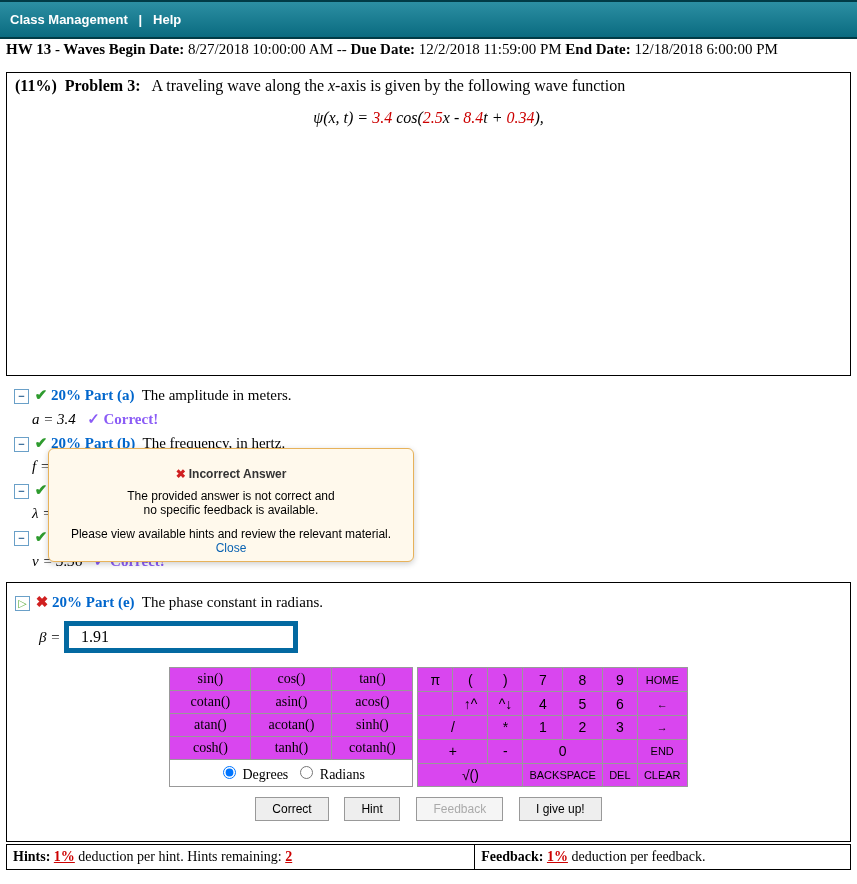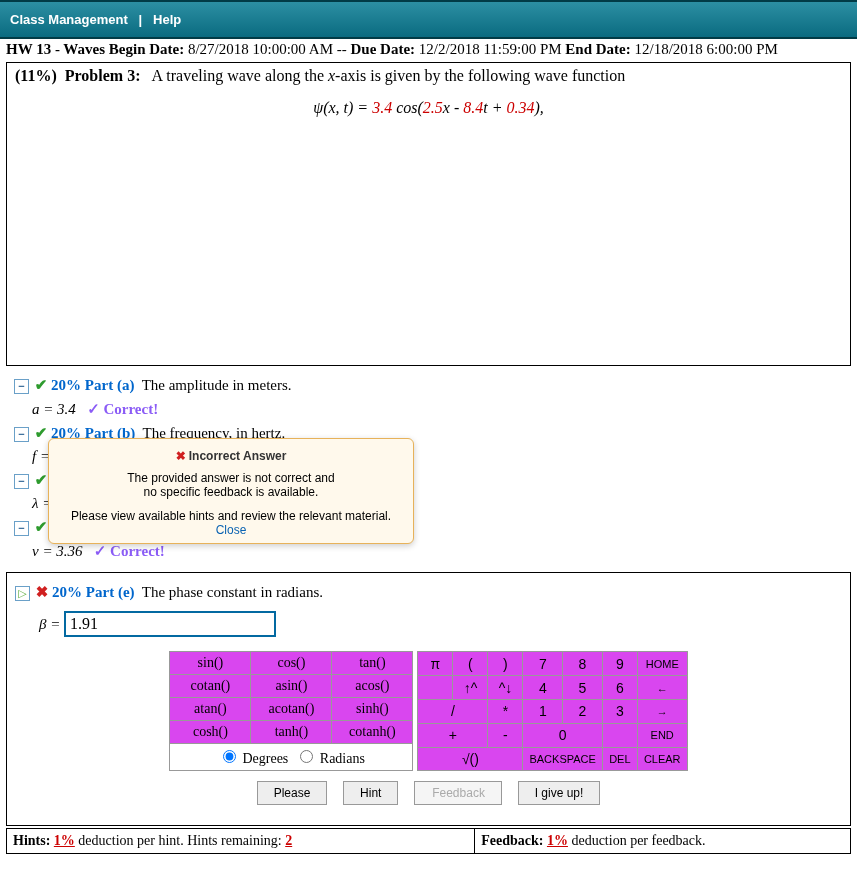--- a/index.html
+++ b/index.html
@@ -1,38 +1,38 @@
 <!DOCTYPE html>
 <html><head>
 <meta charset="utf-8">
 <style>
   body { margin:0; font-family:"Times New Roman",serif; font-size:16px; background:#fff; color:#000; width:857px; }
   .topbar { background:linear-gradient(#2c8fa3,#0a6b80); border-top:2px solid #013b46; border-bottom:2px solid #013b46; padding:10px 10px; color:#fff; font-family:Arial,sans-serif; font-size:13px; font-weight:bold; }
   .topbar a { color:#fff; text-decoration:none; }
   .hwline { padding:2px 6px; font-size:15px; }
-  .problem-box { border:1px solid #000; margin:2px 6px 0 6px; padding:4px 8px 8px 8px; min-height:290px; }
+  .problem-box { border:1px solid #000; margin:12px 6px 0 6px; padding:4px 8px 8px 8px; min-height:290px; }
   .eq-center { text-align:center; margin:14px 0; font-style:italic; }
   .red { color:#c00; font-style:italic; }
   .parts { margin:0 6px; padding:4px 8px; font-size:15px; position:relative; }
   .part-row { margin:6px 0; }
   .ic { display:inline-block; width:13px; height:13px; vertical-align:middle; margin-right:2px; font-size:11px; line-height:13px; text-align:center; }
   .ic-minus { background:#fff; border:1px solid #6aa0c8; color:#3a6d9a; font-family:Arial,sans-serif; font-weight:bold; }
   .ic-play { background:#fff; border:1px solid #6aa0c8; color:#5cae3c; }
   .chk { color:#2e9b2e; font-weight:bold; font-size:15px; }
   .cross { color:#d02020; font-weight:bold; font-size:15px; }
   .partlabel { color:#0066cc; font-weight:bold; }
   .ans-sub { margin:2px 0 6px 18px; font-style:italic; }
   .correct { color:#8b5cf6; font-weight:bold; font-style:normal; }
-  .popup { position:absolute; left:42px; top:72px; width:348px; background:#fff9ec; border:1px solid #e7b25a; border-radius:6px; box-shadow:0 2px 6px rgba(0,0,0,.2); font-family:Arial,sans-serif; font-size:12px; text-align:center; padding:10px 8px 6px; z-index:5; }
+  .popup { position:absolute; left:42px; top:72px; width:348px; background:#fff9ec; border:1px solid #e7b25a; border-radius:6px; box-shadow:0 2px 6px rgba(0,0,0,.2); font-family:Arial,sans-serif; font-size:12px; text-align:center; padding:18px 8px 6px; z-index:5; }
   .popup .ptitle { font-weight:bold; color:#333; }
   .popup .smallx { color:#d02020; font-weight:bold; margin-right:3px; }
   .popup .close { color:#0a63b2; display:inline-block; cursor:pointer; }
   .part-e-box { border:1px solid #000; margin:2px 6px; padding:4px 8px 4px 8px; font-size:15px; }
   .beta-row { margin:10px 0 14px 24px; font-style:italic; }
-  .beta-row input { font-family:"Times New Roman",serif; font-size:16px; padding:2px 4px; width:200px; border:2px solid #0369a1; }
+  .beta-row input { font-family:"Times New Roman",serif; font-size:16px; padding:2px 12px; width:200px; border:5px solid #0369a1; }
   .calc-wrap { display:flex; justify-content:center; gap:4px; margin:6px 0; }
   table.calc { border-collapse:collapse; }
   table.calc td { border:1px solid #999; text-align:center; padding:3px 6px; font-size:14px; background:#d946ef; cursor:pointer; font-family:"Times New Roman",serif; }
   table.calc td.func { width:68px; }
   table.calc td.num { width:22px; font-family:Arial,sans-serif; }
   table.calc td.wide { font-family:Arial,sans-serif; font-size:11px; }
   .degrad { text-align:center; padding:3px; border:1px solid #999; border-top:none; font-size:14px; }
   .action-row { text-align:center; margin:10px 0 16px; }
   .btn { font-family:Arial,sans-serif; font-size:12px; padding:4px 16px; margin:0 6px; border:1px solid #999; background:#eee; cursor:pointer; }
   .btn.disabled { color:#aaa; background:#f5f5f5;padding-left:17px; }
@@ -201,21 +201,21 @@
         <td class="num" colspan="3">√()</td>
         <td class="wide" colspan="2">BACKSPACE</td>
         <td class="wide">DEL</td>
         <td class="wide">CLEAR</td>
       </tr>
     </tbody>
       </table>
   </div>
 
   <div class="action-row">
-    <button class="btn">Please</button>
+    <button class="btn">Correct</button>
     <button class="btn">Hint</button>
     <button class="btn disabled">Feedback</button>
     <button class="btn">I give up!</button>
   </div>
 </div>
 
 <div class="bottom-split">
   <div>
     <b>Hints:</b>
     <span class="ul-red">1%</span>

